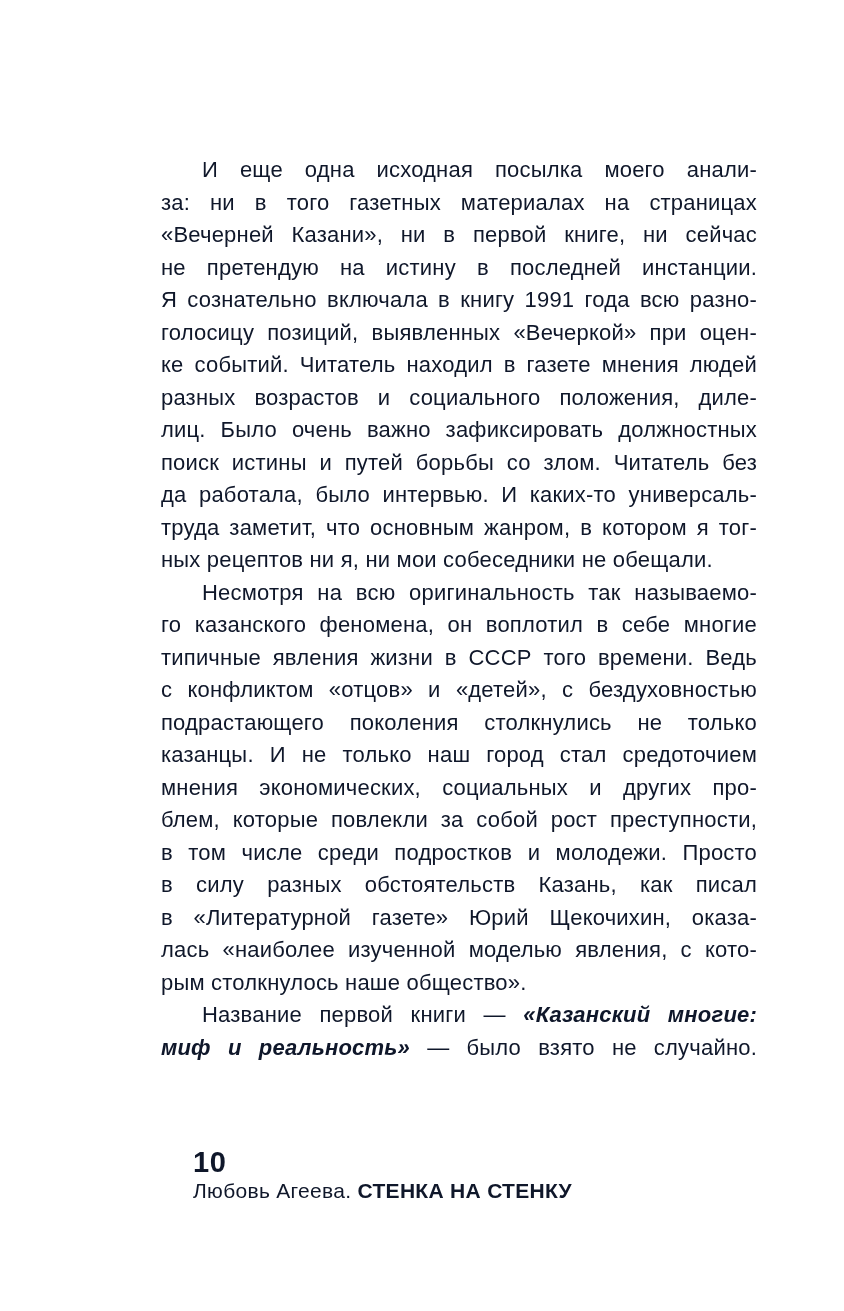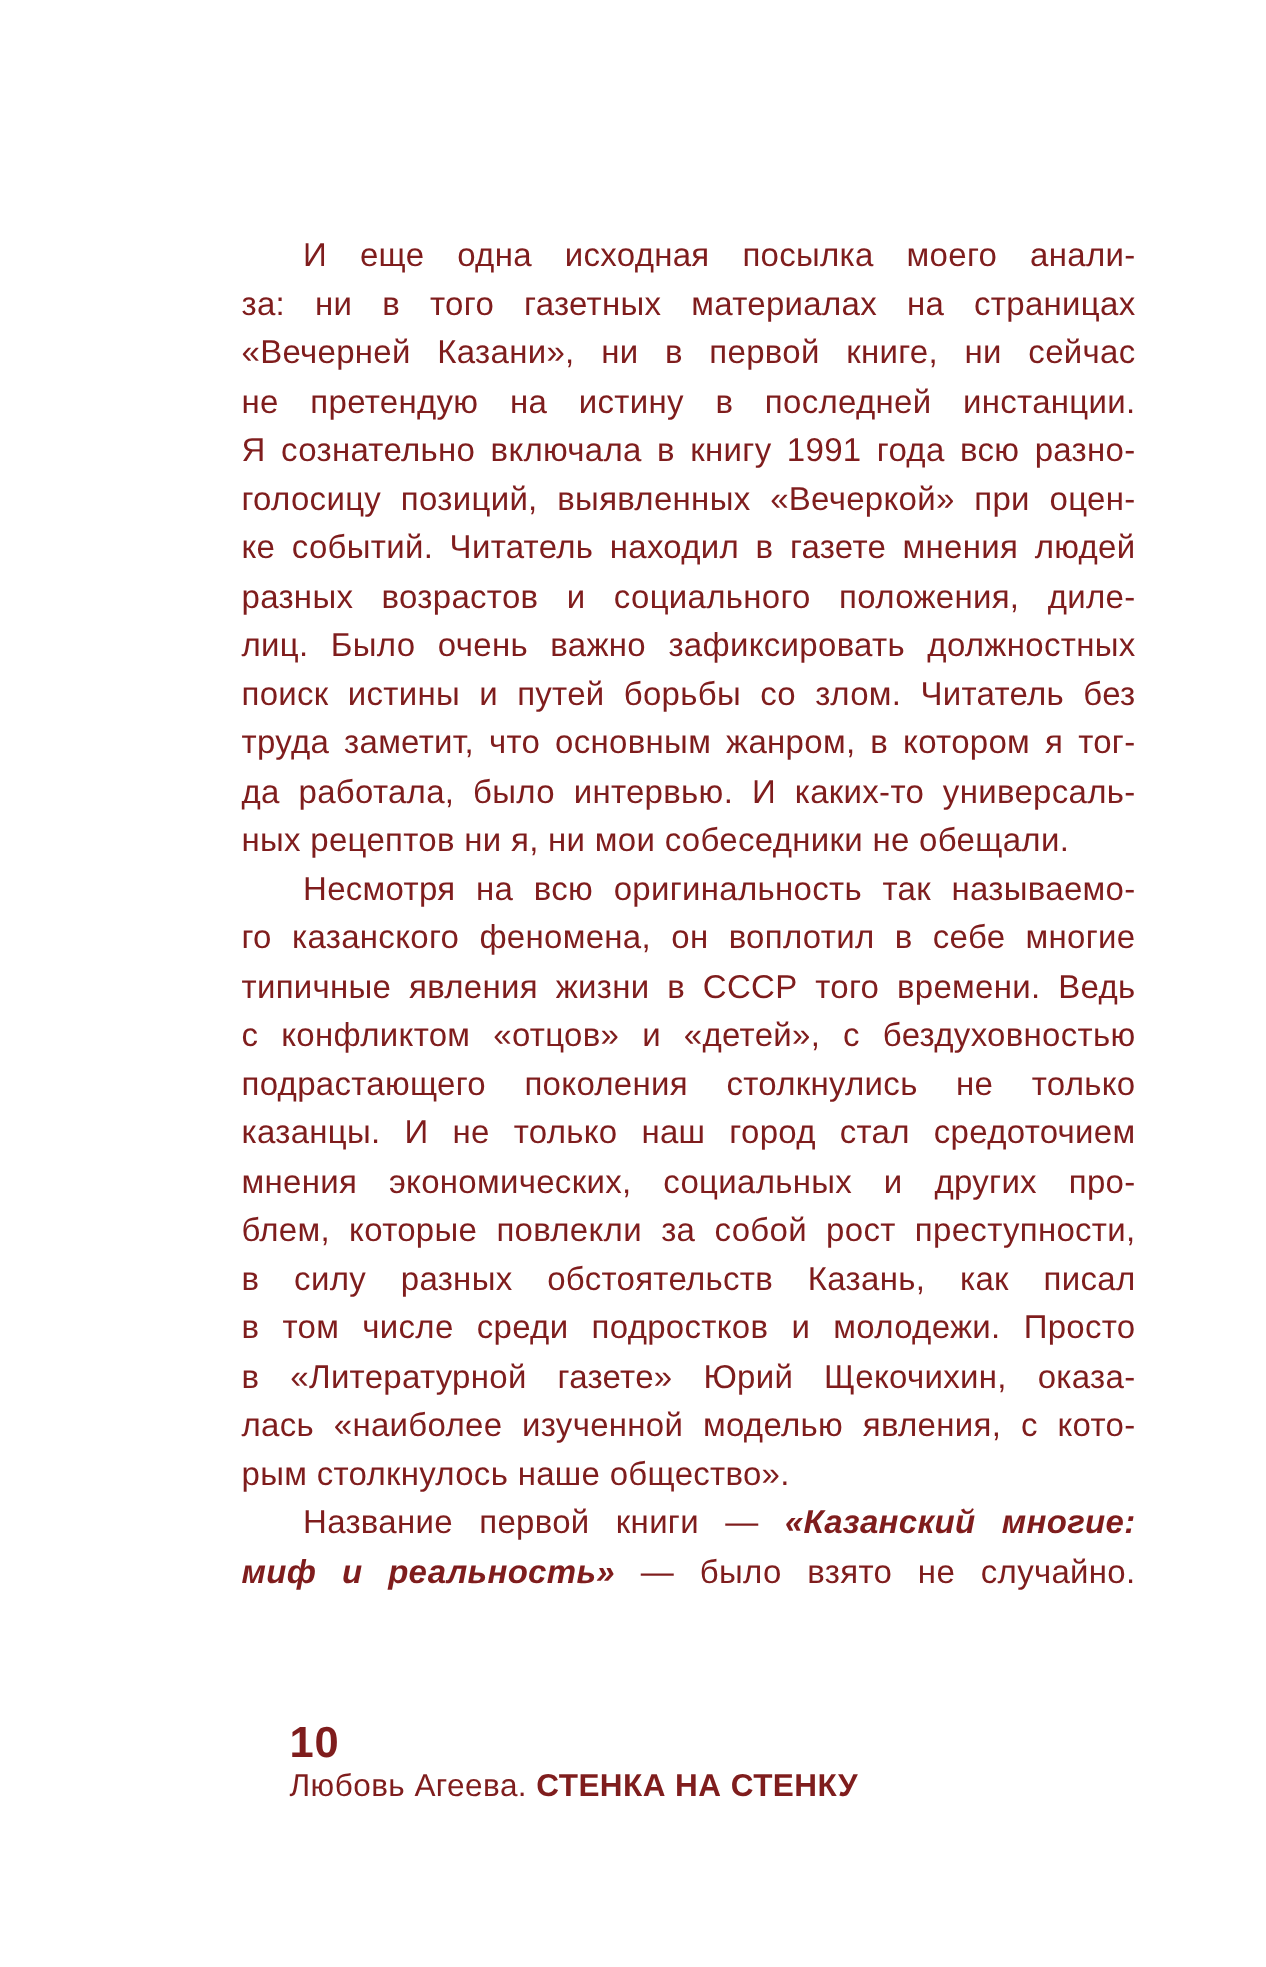--- a/index.html
+++ b/index.html
@@ -7,21 +7,21 @@
     padding: 0;
     background: #ffffff;
   }
   .page {
     position: relative;
     width: 844px;
     height: 1311px;
     background: #ffffff;
     overflow: hidden;
     font-family: "Liberation Sans", "DejaVu Sans", sans-serif;
-    color: #7f1d1d;
+    color: #0f172a;
   }
   .text-block {
     position: absolute;
     left: 161px;
     top: 154px;
     width: 596px;
     font-size: 22px;
     line-height: 32.5px;
     letter-spacing: 0.2px;
   }
@@ -78,35 +78,35 @@
         <div class="line justify indent"><span>И еще одна исходная посылка моего анали-</span></div>
         <div class="line justify"><span>за: ни в того газетных материалах на страницах</span></div>
         <div class="line justify"><span>«Вечерней Казани», ни в первой книге, ни сейчас</span></div>
         <div class="line justify"><span>не претендую на истину в последней инстанции.</span></div>
         <div class="line justify"><span>Я сознательно включала в книгу 1991 года всю разно-</span></div>
         <div class="line justify"><span>голосицу позиций, выявленных «Вечеркой» при оцен-</span></div>
         <div class="line justify"><span>ке событий. Читатель находил в газете мнения людей</span></div>
         <div class="line justify"><span>разных возрастов и социального положения, диле-</span></div>
         <div class="line justify"><span>лиц. Было очень важно зафиксировать должностных</span></div>
         <div class="line justify"><span>поиск истины и путей борьбы со злом. Читатель без</span></div>
+        <div class="line justify"><span>да работала, было интервью. И каких-то универсаль-</span></div>
         <div class="line justify"><span>труда заметит, что основным жанром, в котором я тог-</span></div>
-        <div class="line justify"><span>да работала, было интервью. И каких-то универсаль-</span></div>
         <div class="line"><span>ных рецептов ни я, ни мои собеседники не обещали.</span></div>
       </div>
       <div class="paragraph">
         <div class="line justify indent"><span>Несмотря на всю оригинальность так называемо-</span></div>
         <div class="line justify"><span>го казанского феномена, он воплотил в себе многие</span></div>
         <div class="line justify"><span>типичные явления жизни в СССР того времени. Ведь</span></div>
         <div class="line justify"><span>с конфликтом «отцов» и «детей», с бездуховностью</span></div>
         <div class="line justify"><span>подрастающего поколения столкнулись не только</span></div>
         <div class="line justify"><span>казанцы. И не только наш город стал средоточием</span></div>
         <div class="line justify"><span>мнения экономических, социальных и других про-</span></div>
         <div class="line justify"><span>блем, которые повлекли за собой рост преступности,</span></div>
+        <div class="line justify"><span>в том числе среди подростков и молодежи. Просто</span></div>
         <div class="line justify"><span>в силу разных обстоятельств Казань, как писал</span></div>
-        <div class="line justify"><span>в том числе среди подростков и молодежи. Просто</span></div>
         <div class="line justify"><span>в «Литературной газете» Юрий Щекочихин, оказа-</span></div>
         <div class="line justify"><span>лась «наиболее изученной моделью явления, с кото-</span></div>
         <div class="line"><span>рым столкнулось наше общество».</span></div>
       </div>
       <div class="paragraph">
         <div class="line justify indent"><span>Название первой книги — </span><span class="bi">«Казанский многие:</span></div>
         <div class="line justify"><span class="bi">миф и реальность»</span><span> — было взято не случайно.</span></div>
       </div>
     </main>
 

